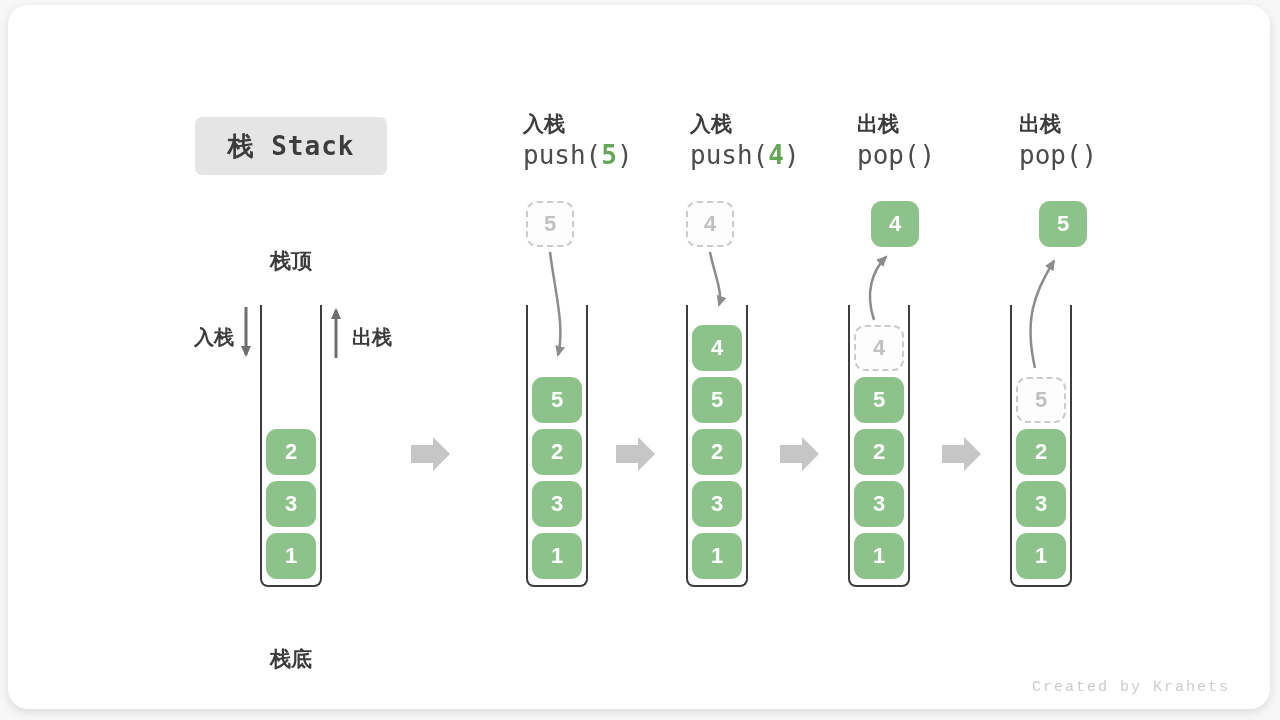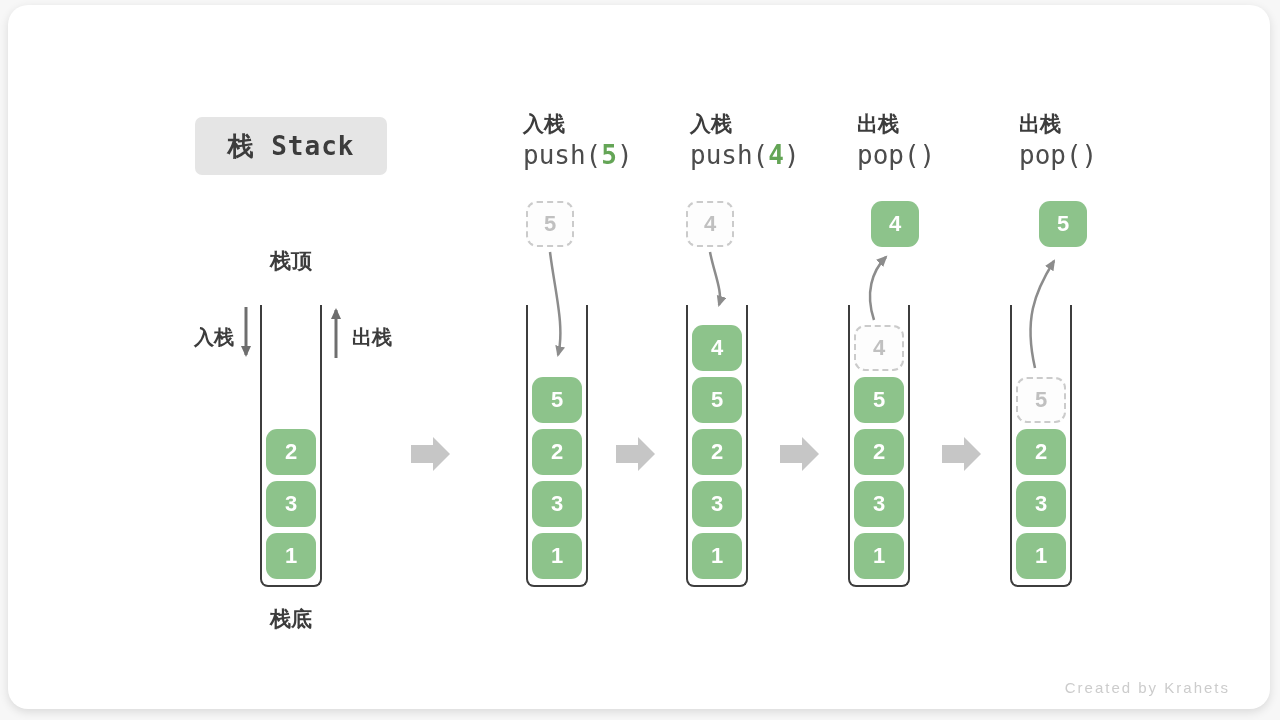--- a/index.html
+++ b/index.html
@@ -45,27 +45,27 @@
     box-sizing:border-box;
   }
   .cell.ghost{
     background:#fdfdfd;border:2px dashed var(--ghost-border);
     color:var(--ghost-text);
   }
   .cell.floating{width:48px;}
   .label{position:absolute;font-weight:700;color:var(--text);}
   #label-top,#label-bottom{width:62px;text-align:center;font-size:21px;}
   #label-top{left:252px;top:242px;}
-  #label-bottom{left:252px;top:600px;}
+  #label-bottom{left:252px;top:640px;}
   #label-push{left:160px;top:319px;width:66px;text-align:right;font-size:20px;}
   #label-pop{left:344px;top:319px;width:66px;text-align:left;font-size:20px;}
   #arrows{position:absolute;left:0;top:0;width:1280px;height:720px;pointer-events:none;}
   #watermark{
     position:absolute;right:40px;top:674px;
-    font-family:Liberation Sans, sans-serif;
+    font-family:Liberation Mono, monospace;
     font-size:15px;color:var(--watermark);letter-spacing:2px;
   }
 </style>
 </head>
 <body style="--green: #8dc38b; --accent-num: #64a556; --title-bg: #e5e5e5; --text: #3c3c3c; --code-text: #4c4c4c; --wall: #3d3d3d; --ghost-border: #cbcbcb; --ghost-text: #c0c0c0; --watermark: #cccccc;">
 
 <div id="card">
 
   <div id="title-box">
     <span>栈 Stack</span>

